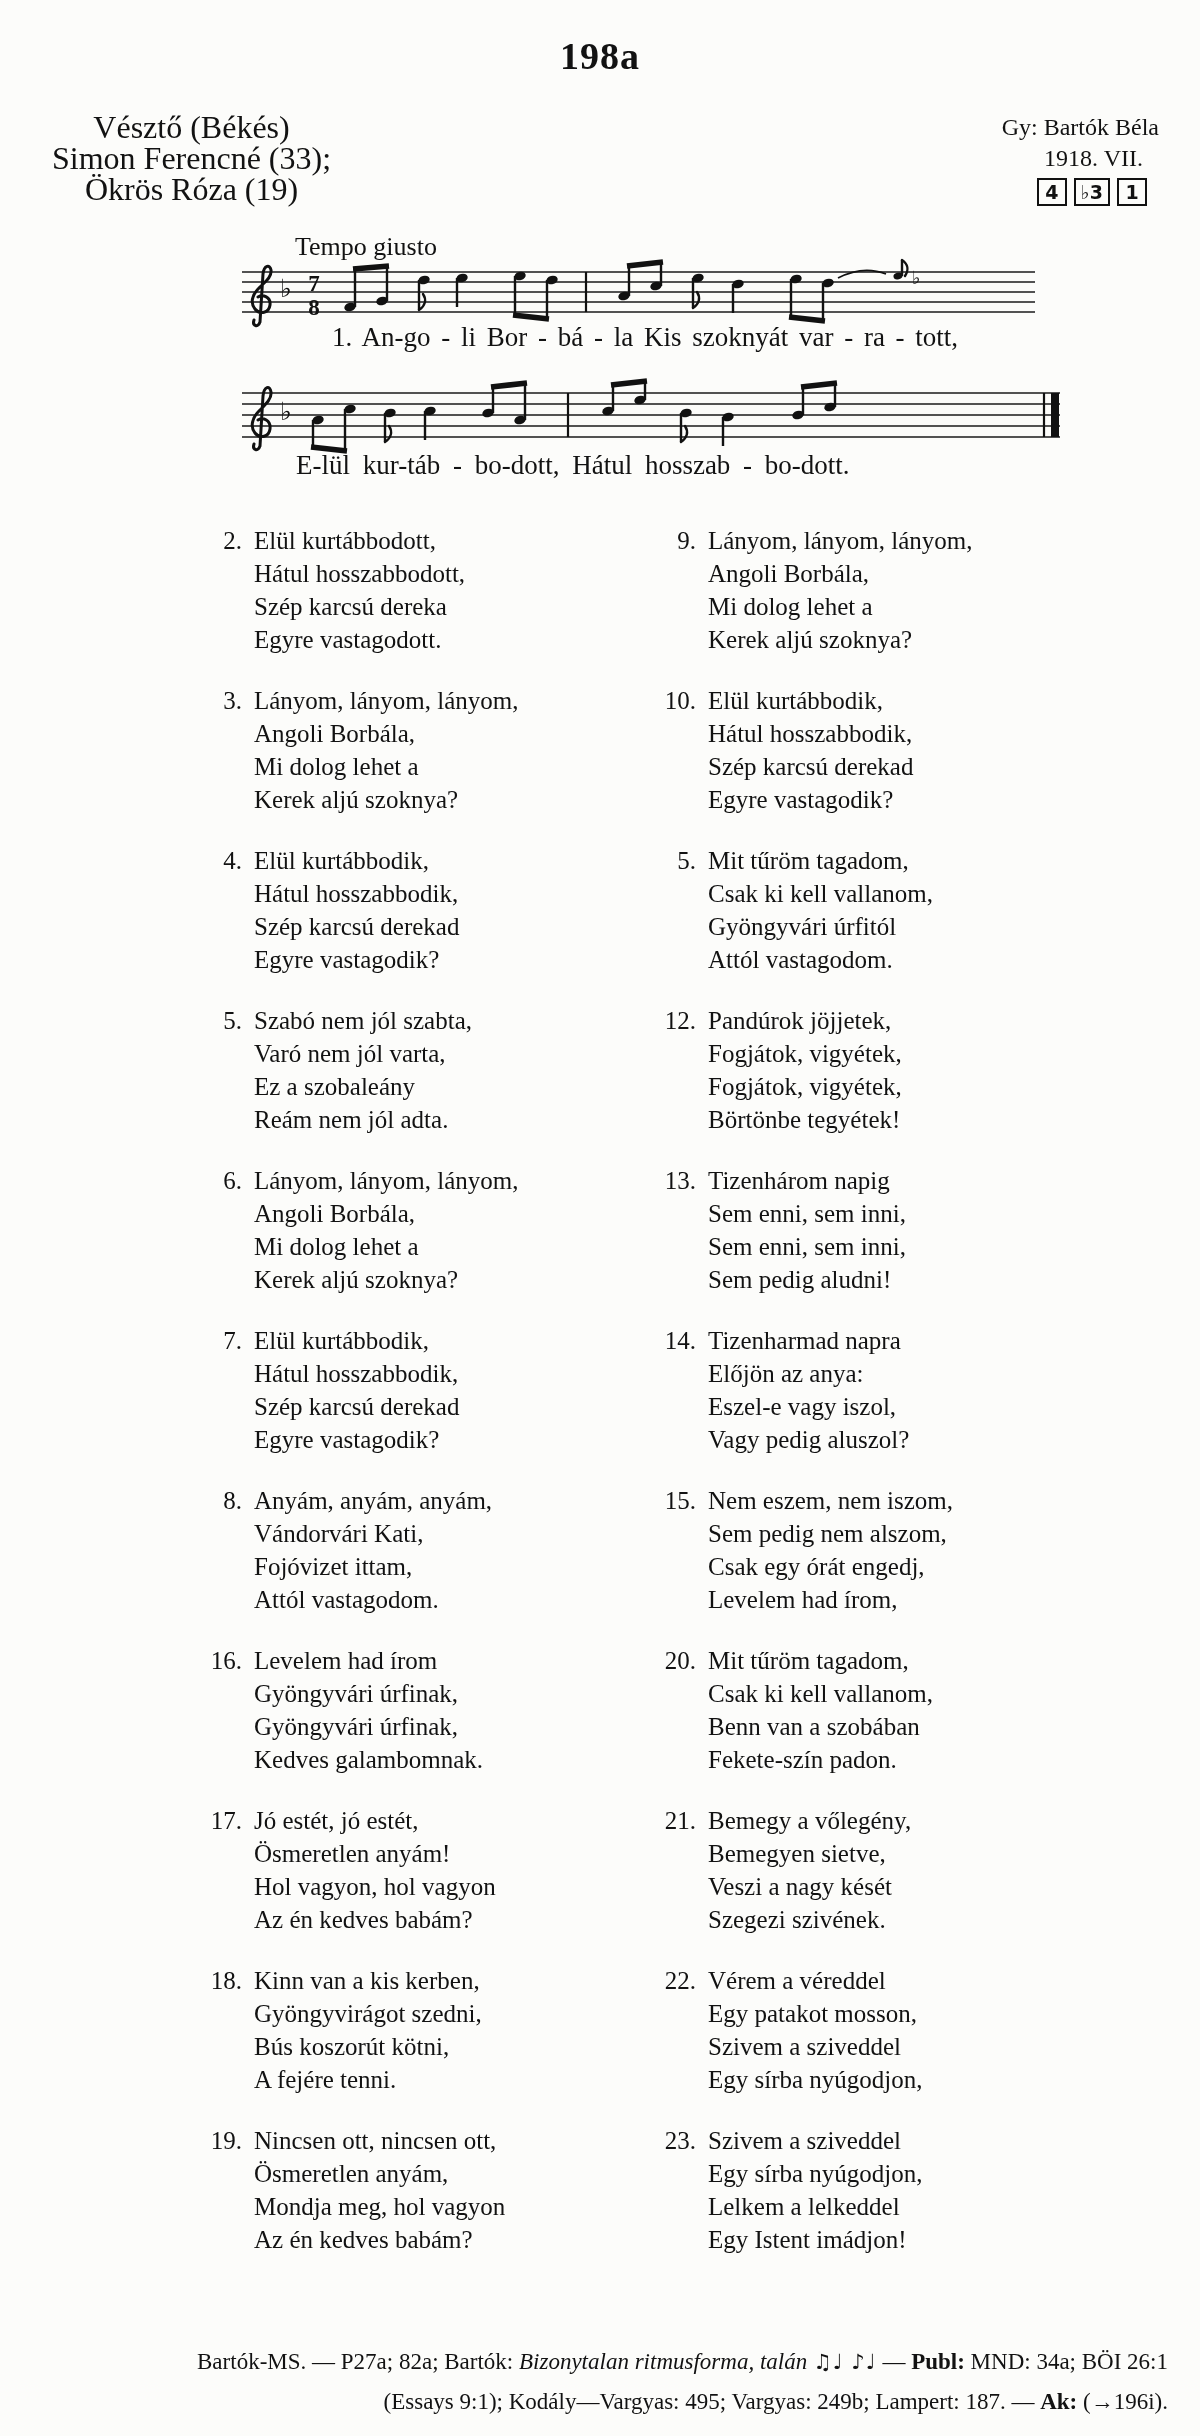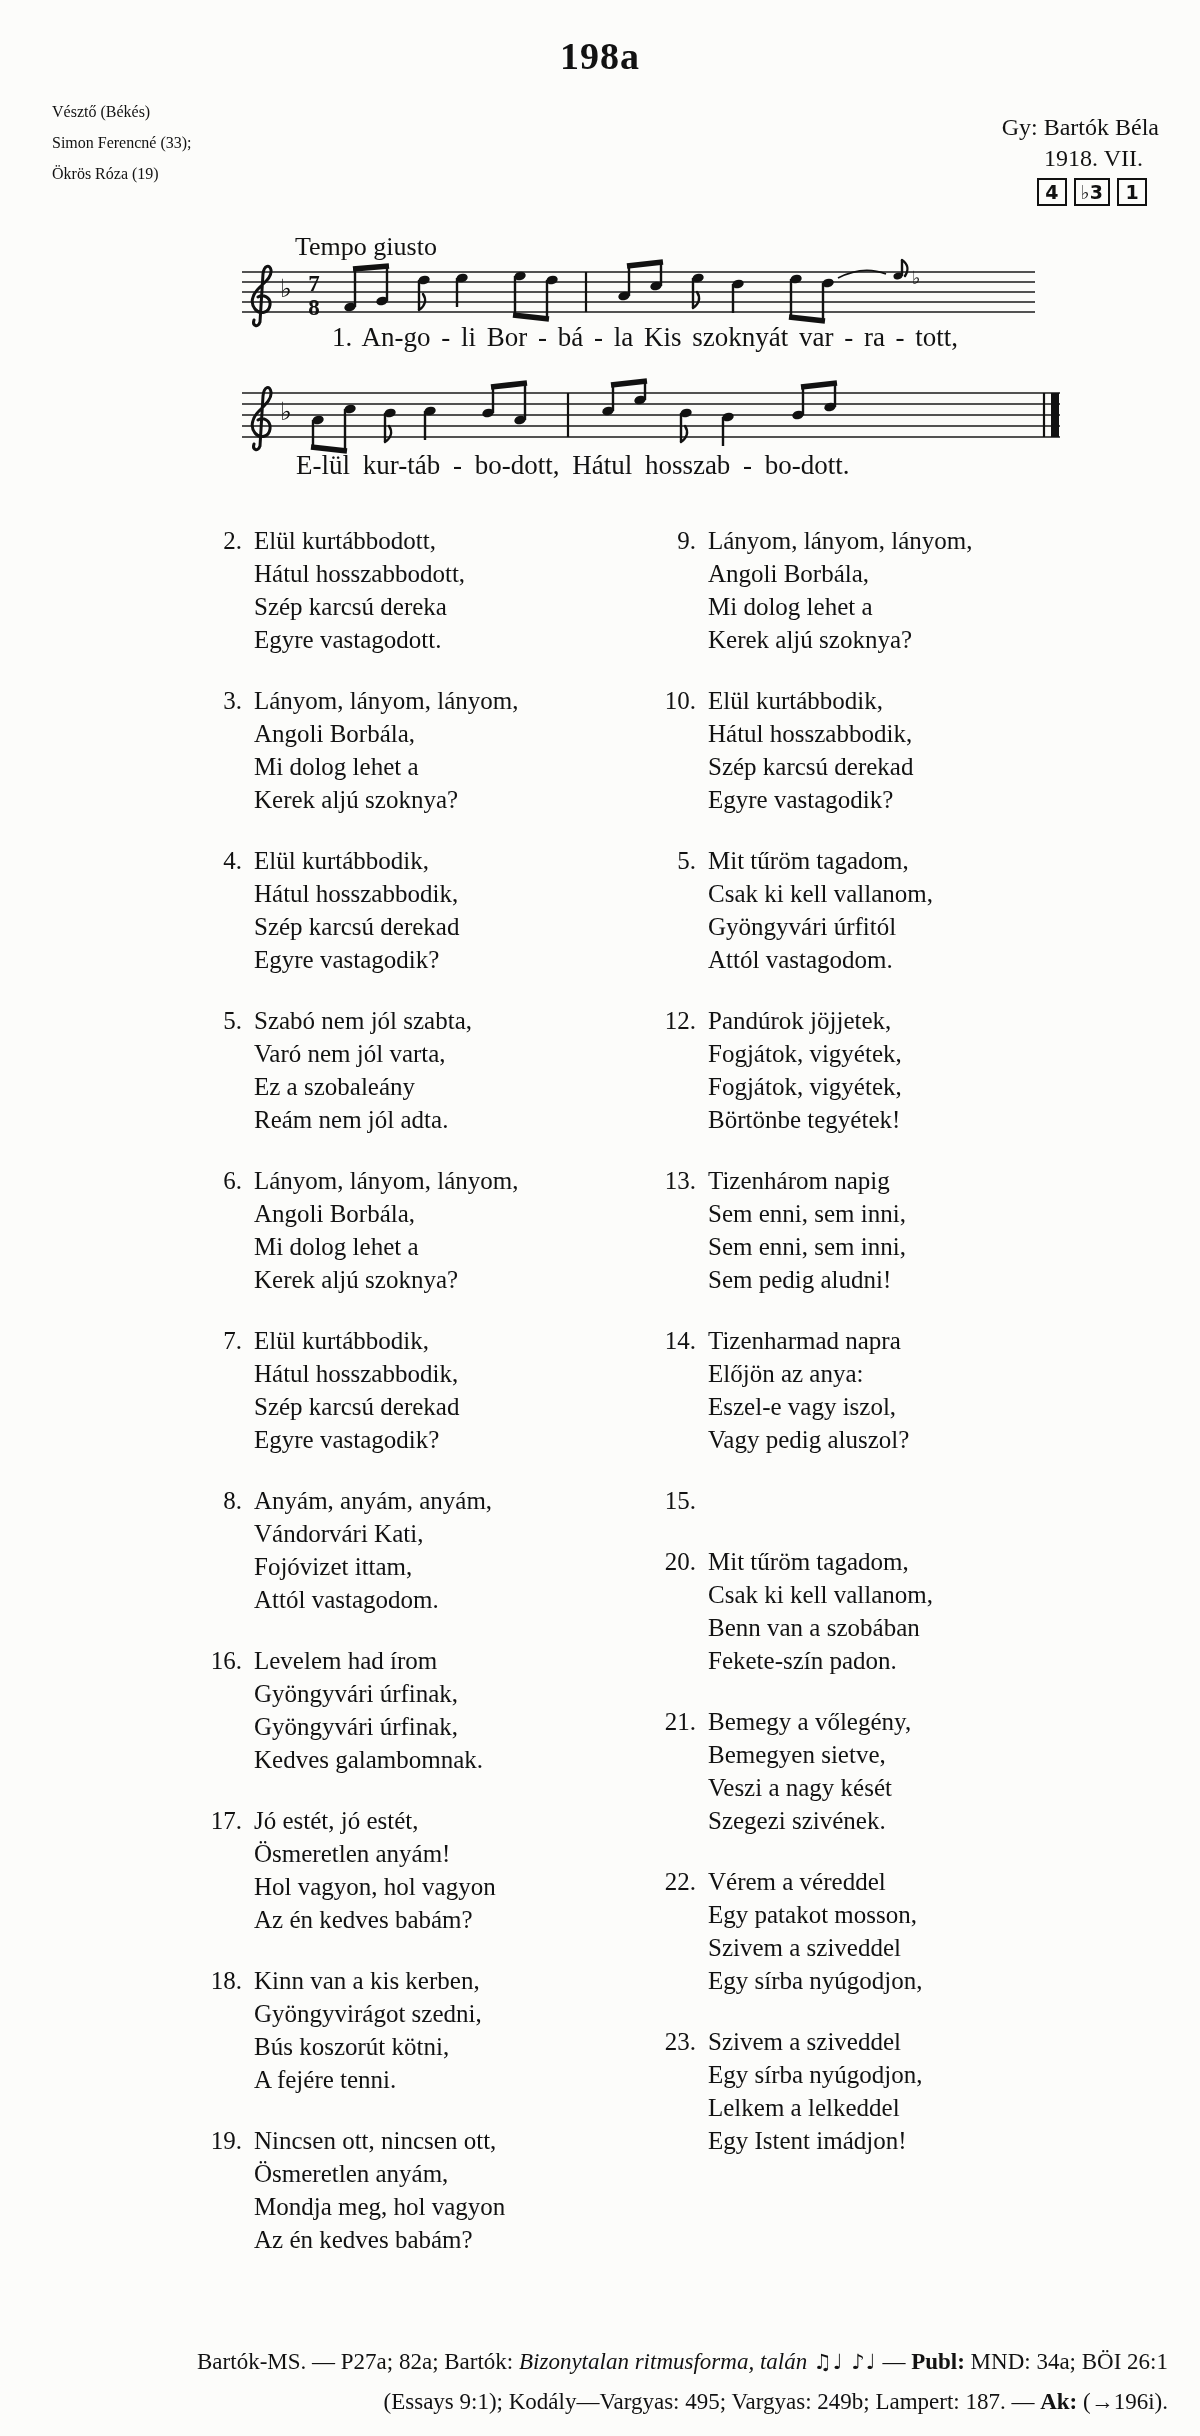--- a/index.html
+++ b/index.html
@@ -12,22 +12,22 @@
   }
   .page{
     position:absolute;left:0;top:0;width:1200px;height:2436px;
     background:#fcfcfa;overflow:hidden;padding-left:9px;
   }
   .title{
     position:absolute;top:34px;left:0;width:1200px;
     text-align:center;font-size:38px;font-weight:bold;letter-spacing:1px;
   }
   .hdr-left{
-    position:absolute;left:52px;top:96px;
-    font-size:16px;line-height:31px;
+    position:absolute;left:52px;top:112px;
+    font-size:32px;line-height:31px;text-align:center;
   }
   .hdr-right{
     position:absolute;right:50px;top:112px;
     font-size:24px;line-height:31px;text-align:right;margin-left:37px;
   }
   .hdr-right .date{margin-right:16px;}
   .boxes{
     margin-top:4px;margin-right:12px;
     display:flex;justify-content:flex-end;gap:7px;
   }
@@ -358,20 +358,26 @@
         <div class="vnum">14.</div>
         <div class="vlines">
           <div>Tizenharmad napra</div>
           <div>Előjön az anya:</div>
           <div>Eszel-e vagy iszol,</div>
           <div>Vagy pedig aluszol?</div>
         </div>
       </div>
       <div class="verse">
         <div class="vnum">15.</div>
+        <div class="vlines">
+          <div>Nem eszem, nem iszom,</div>
+          <div>Sem pedig nem alszom,</div>
+          <div>Csak egy órát engedj,</div>
+          <div>Levelem had írom,</div>
+        </div>
       </div>
       <div class="verse">
         <div class="vnum">20.</div>
         <div class="vlines">
           <div>Mit tűröm tagadom,</div>
           <div>Csak ki kell vallanom,</div>
           <div>Benn van a szobában</div>
           <div>Fekete-szín padon.</div>
         </div>
       </div>

